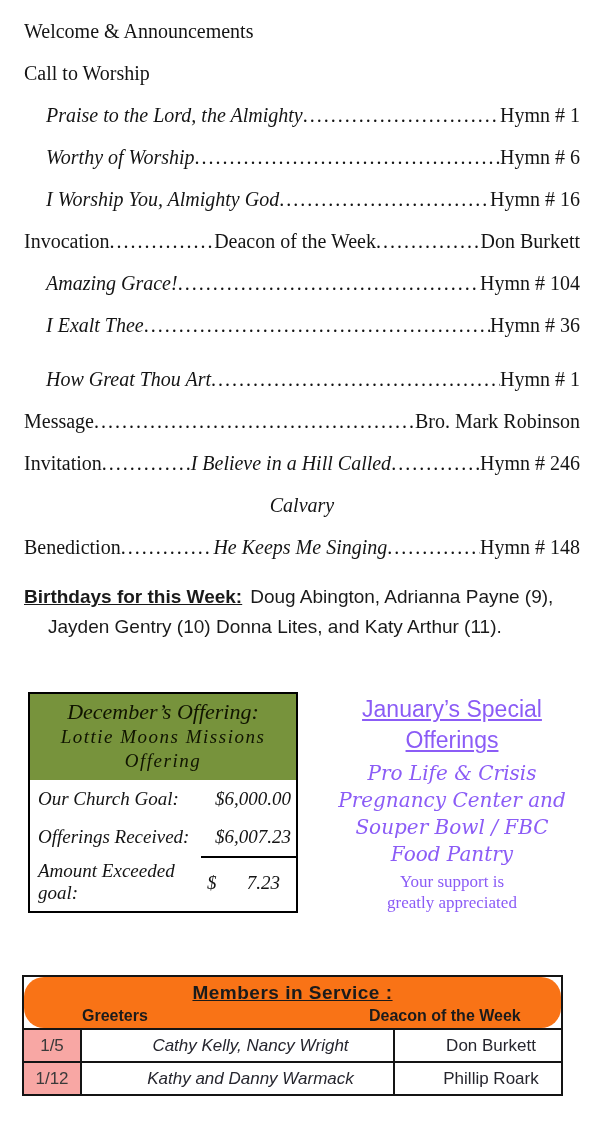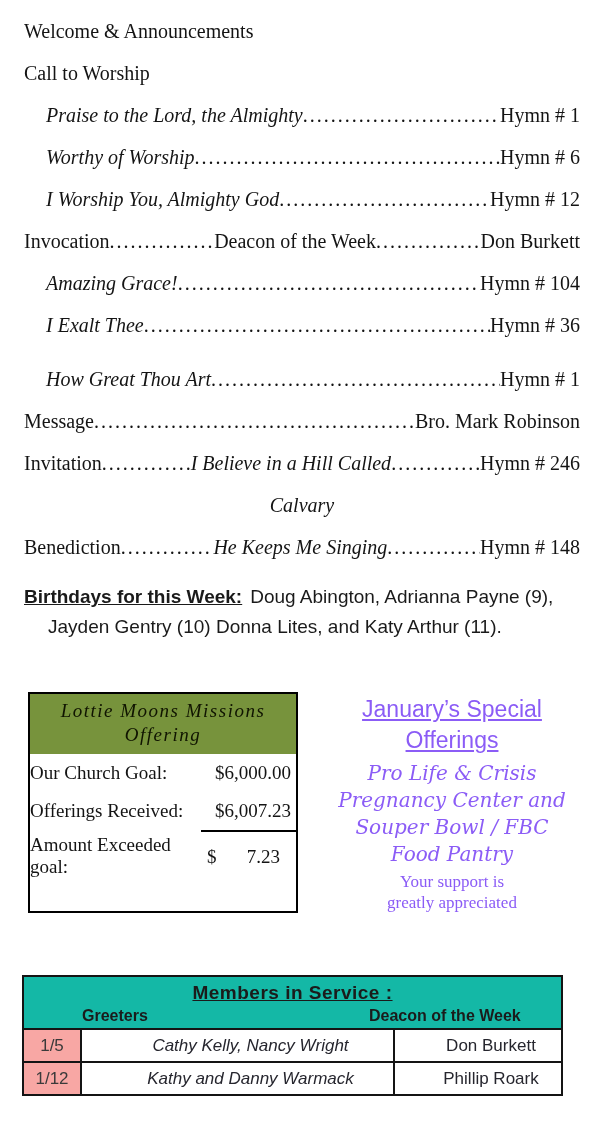--- a/index.html
+++ b/index.html
@@ -34,42 +34,42 @@
   
   .middle { display:flex; margin-top:50px; }
 
   .offering-box { width:270px; margin-left:28px; border:2px solid #000; box-sizing:border-box; background:#fff; }
   .offering-header {
     background:#77933C; text-align:center; font-style:italic; color:#101400;
     padding:5px 2px 7px;
   }
   .oh1 { font-size:22px; line-height:26px; }
   .oh2 { font-size:19px; line-height:24px; letter-spacing:1.5px; }
-  .offering-row { display:flex; align-items:center; font-size:19px; }
+  .offering-row { display:flex; align-items:center; font-style:italic; font-size:19px; padding-left:8px; }
   .offering-row .lbl { flex:1; line-height:22px; }
   .offering-row .amt { width:95px; text-align:right; padding-right:5px; box-sizing:border-box; }
   .offering-row.r1, .offering-row.r2 { height:38px; }
   .offering-row.r3 { height:52px; }
   .offering-row.r3 .amt {
     height:100%; border-top:2px solid #000;
     display:flex; justify-content:space-between; align-items:center;
     padding:0 16px 0 6px;
   }
 
   .jan { flex:1; text-align:center; padding-top:2px; font-family:"Liberation Sans", sans-serif; color:#8b5cf6; }
   .jan-title { font-size:23px; line-height:31px; text-decoration:underline; }
   .jan-body { font-family:"DejaVu Serif", serif; font-style:italic; font-size:20px; line-height:27px; margin-top:4px; }
   .jan-note { font-family:"Liberation Serif", serif; font-size:17px; line-height:21px; margin-top:3px; }
 
   
   .members {
     margin:62px 0 0 22px; width:541px; box-sizing:border-box;
     border:2px solid #141414; font-family:"Liberation Sans", sans-serif;
   }
-  .members-header { background:#14b8a6; padding:5px 0 3px; }
+  .members-header { background:#f97316; padding:5px 0 3px;border-radius:20px; }
   .members-title { text-align:center; font-weight:bold; font-size:19px; text-decoration:underline; color:#1b1b1b; letter-spacing:0.5px; }
   .members-sub { display:grid; grid-template-columns:58px 287px 1fr; font-weight:bold; font-size:16px; margin-top:3px; color:#1b1b1b; }
   .members-sub span { text-align:left; }
   .members-row { display:grid; grid-template-columns:58px 287px 1fr; border-top:2px solid #141414; font-size:17px;gap:26px; }
   .members-row .cell { text-align:center; padding:6px 0 5px; }
   .members-row .date { background:#F8A7A4; color:#3a3a3a; border-right:2px solid #141414; }
   .members-row .greet { font-style:italic; color:#26262e; border-right:2px solid #141414; }
   .members-row .deacon { color:#26262e; }
 </style>
 </head>
@@ -88,21 +88,21 @@
     <span>Hymn # 1</span>
   </div>
   <div class="svc-line indent">
     <span class="it">Worthy of Worship</span>
     <span class="leader"></span>
     <span>Hymn # 6</span>
   </div>
   <div class="svc-line indent">
     <span class="it">I Worship You, Almighty God</span>
     <span class="leader"></span>
-    <span>Hymn # 12</span>
+    <span>Hymn # 16</span>
   </div>
   <div class="svc-line">
     <span>Invocation</span>
     <span class="leader"></span>
     <span>Deacon of the Week</span>
     <span class="leader"></span>
     <span>Don Burkett</span>
   </div>
   <div class="svc-line indent">
     <span class="it">Amazing Grace!</span>
@@ -142,20 +142,21 @@
 </div>
 
 <div class="birthdays">
   <span class="label">Birthdays for this Week:</span><span>Doug Abington, Adrianna Payne (9), Jayden Gentry (10) Donna Lites, and Katy Arthur (11).</span>
 </div>
 
 <div class="middle">
 
   <div class="offering-box">
     <div class="offering-header">
+      <div class="oh1">December’s Offering:</div>
       <div class="oh2">Lottie Moons Missions</div>
       <div class="oh2">Offering</div>
     </div>
     <div class="offering-row r1">
       <span class="lbl">Our Church Goal:</span>
       <span class="amt">$6,000.00</span>
     </div>
     <div class="offering-row r2">
       <span class="lbl">Offerings Received:</span>
       <span class="amt">$6,007.23</span>

